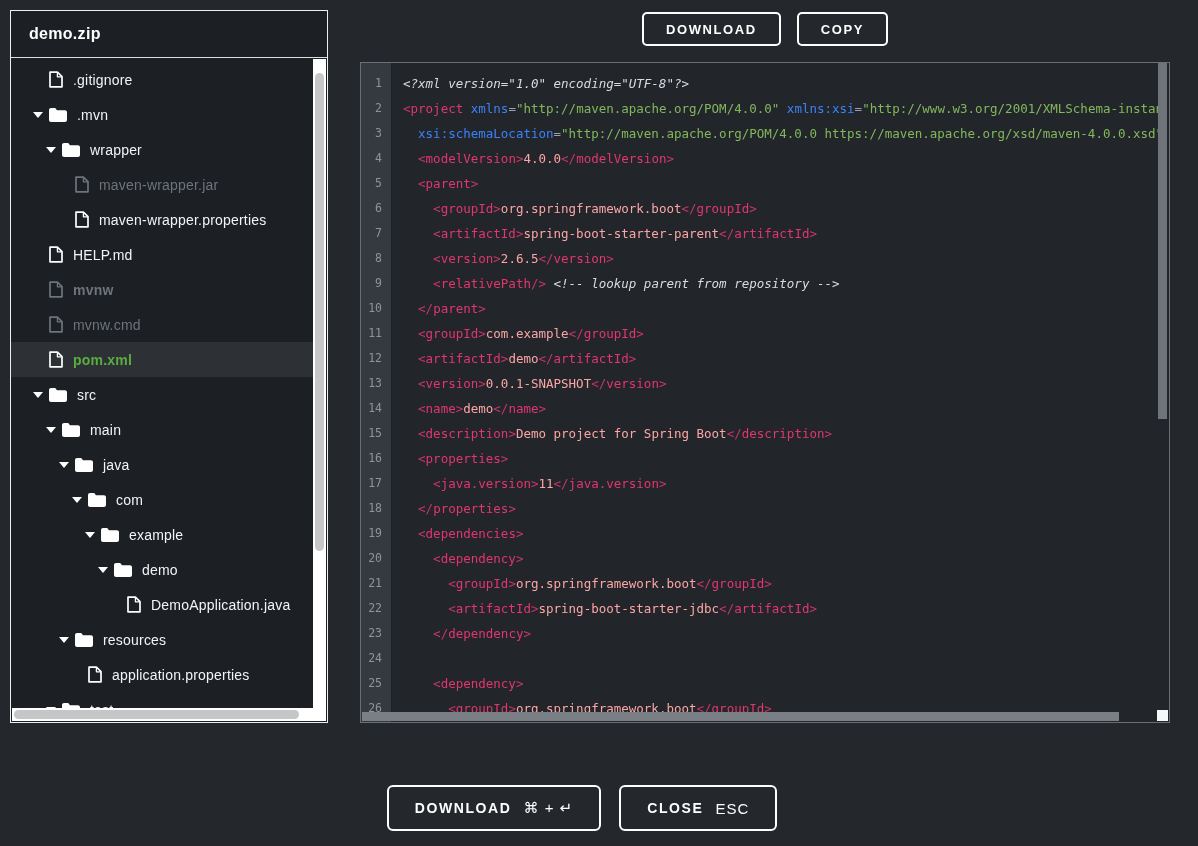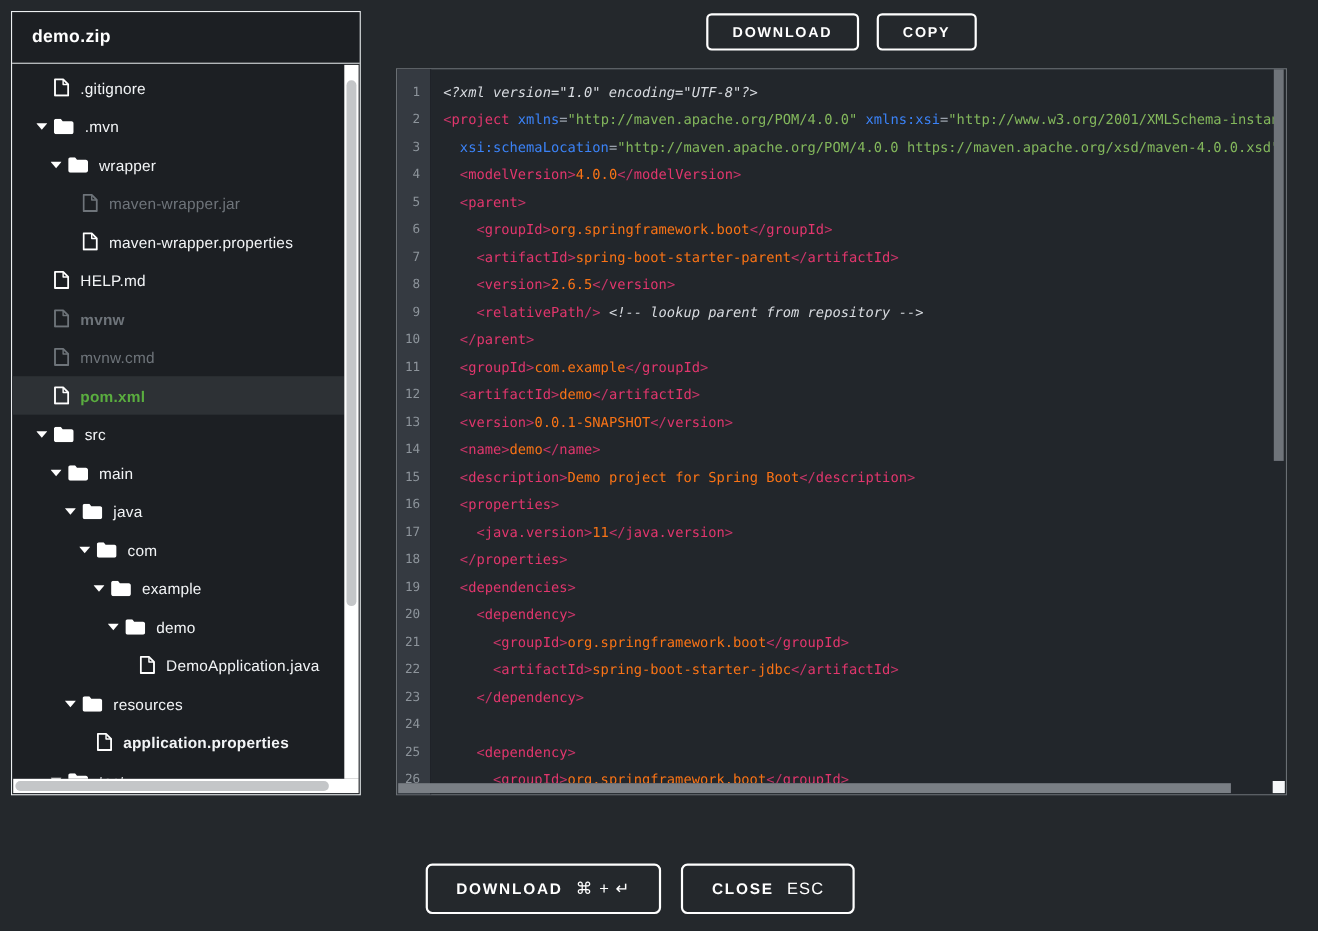--- a/index.html
+++ b/index.html
@@ -81,21 +81,21 @@
     flex:0 0 31px; text-align:right; padding-right:10px;
     color:#8d949b; font-size:11.5px;
   }
   .lc { padding-left:11px; color:#ffffff; }
   .tk-m { color:#d8dbe0; font-style:italic; }
   .tk-t { color:#e2366d; }
   .tk-p { color:#c73568; }
   .tk-e { color:#9aa1ab; }
   .tk-a { color:#3b82f6; }
   .tk-s { color:#83b75c; }
-  .tk-x { color:#f97316; }
+  .tk-x { color:#fca5a5; }
 
   .code-vthumb { position:absolute; right:2px; top:0; width:9px; height:356px; background:#6f747a; }
   .code-hthumb { position:absolute; left:1px; bottom:1px; height:9px; width:757px; background:#7a7f85; }
   .code-corner { position:absolute; right:1px; bottom:1px; width:11px; height:11px; background:#f5f7f8; }
 
   
   .footer-buttons {
     position:absolute; left:-17px; top:785px; width:1198px;
     display:flex; justify-content:center; gap:18px;
   }
@@ -238,21 +238,21 @@
         </div>
         <div class="trow" style="padding-left: 48px;">
           <svg class="caret" width="10" height="8" viewBox="0 0 10 8">
             <path d="M0 1h10L5 7z" fill="currentColor"></path>
           </svg>
           <svg class="ticon" width="18" height="14" viewBox="0 0 18 14">
             <path d="M0 2c0-1.1.9-2 2-2h4.2L8 2.2h8c1.1 0 2 .9 2 2V12c0 1.1-.9 2-2 2H2c-1.1 0-2-.9-2-2z" fill="currentColor"></path>
           </svg>
           <span class="lbl">resources</span>
         </div>
-        <div class="trow" style="padding-left: 77px; font-weight: bold;">
+        <div class="trow" style="padding-left: 77px;">
           <svg class="ticon" width="14" height="17" viewBox="0 0 14 17">
             <path d="M1 1.2h7.4L13 5.7V15.8H1z" fill="none" stroke="currentColor" stroke-width="1.7" stroke-linejoin="round"></path>
             <path d="M8.4 1.4v4.4H13" fill="none" stroke="currentColor" stroke-width="1.3" stroke-linejoin="round"></path>
           </svg>
           <span class="lbl">application.properties</span>
         </div>
         <div class="trow" style="padding-left: 35px;">
           <svg class="caret" width="10" height="8" viewBox="0 0 10 8">
             <path d="M0 1h10L5 7z" fill="currentColor"></path>
           </svg>

